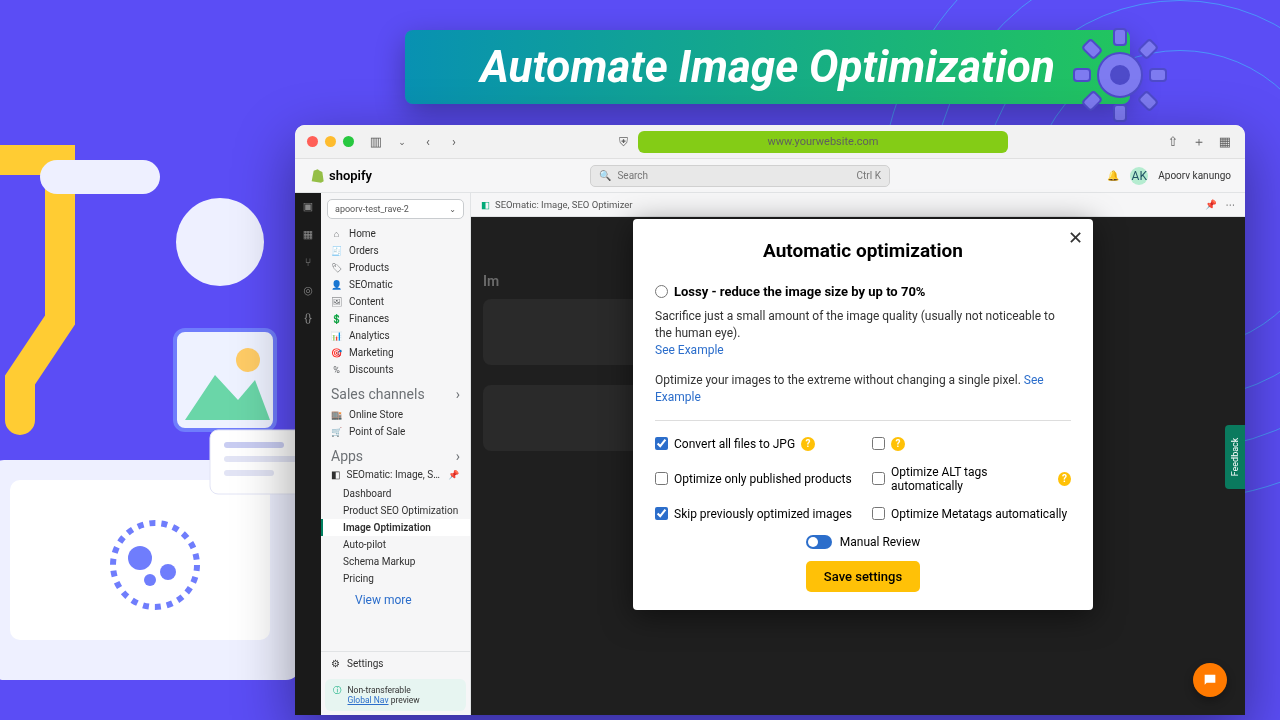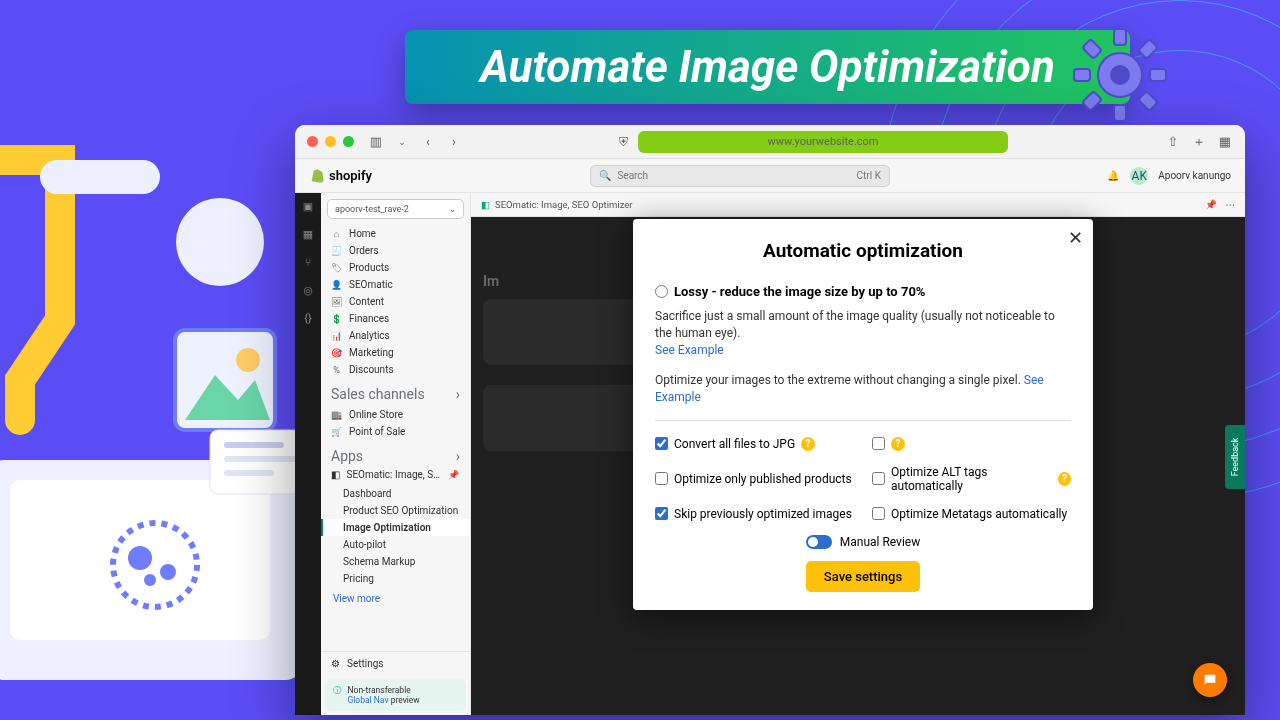--- a/index.html
+++ b/index.html
@@ -44,25 +44,25 @@
   .sidebar{width:150px;background:#f6f6f7;border-right:1px solid #e1e3e5;display:flex;flex-direction:column;font-size:10px;color:#303030;height:100%;}
   .store-sel{margin:6px 6px 4px;height:20px;background:#fff;border:1px solid #c9cccf;border-radius:5px;display:flex;align-items:center;padding:0 7px;font-size:9px;color:#555;justify-content:space-between;}
   .nav{padding:2px 0;}
   .nav-item{display:flex;align-items:center;gap:7px;padding:3px 10px;cursor:pointer;}
   .nav-item .ic{width:11px;text-align:center;color:#5c5f62;font-size:9px;}
   .section-hdr{display:flex;justify-content:space-between;align-items:flex-end;padding:6px 10px 2px;font-size:14px;color:#6d7175;}
   .subnav .nav-item{padding-left:22px;}
   .subnav .active{background:#fff;border-left:2px solid #008060;padding-left:20px;font-weight:600;}
   .app-pin{display:flex;align-items:center;gap:6px;padding:3px 10px;}
   .pin-ic{color:#b0b0b0;font-size:9px;}
-  .viewmore{padding:4px 12px;color:#2c6ecb;font-size:10px;}
+  .viewmore{padding:4px 34px;color:#2c6ecb;font-size:12px;}
   .sidebar .spacer{flex:1;}
   .settings{display:flex;align-items:center;gap:7px;padding:6px 10px;border-top:1px solid #e1e3e5;}
   .promo{margin:4px;background:#e7f5f1;border-radius:6px;padding:6px 8px;font-size:8.5px;color:#333;display:flex;gap:6px;}
-  .promo a{color:#2c6ecb;}
+  .promo a{color:#2c6ecb;text-decoration:underline;}
 
   .content{flex:1;background:#f6f6f7;position:relative;}
   .crumb{height:24px;display:flex;align-items:center;padding:0 10px;font-size:9.5px;color:#555;gap:6px;border-bottom:1px solid #e1e3e5;justify-content:space-between;}
   .crumb-left{display:flex;align-items:center;gap:5px;}
   .crumb-right{display:flex;gap:8px;color:#666;}
   .dark-area{position:absolute;left:0;right:0;top:24px;bottom:0;background:#1f1f1f;padding:14px;}
   .dim-peek{position:absolute;left:12px;top:56px;color:#6b6b6b;font-size:14px;font-weight:600;}
   .panel1,.panel2{position:absolute;left:12px;width:480px;height:66px;background:#2a2a2a;border-radius:8px;}
   .panel1{top:82px;} .panel2{top:168px;}
 

